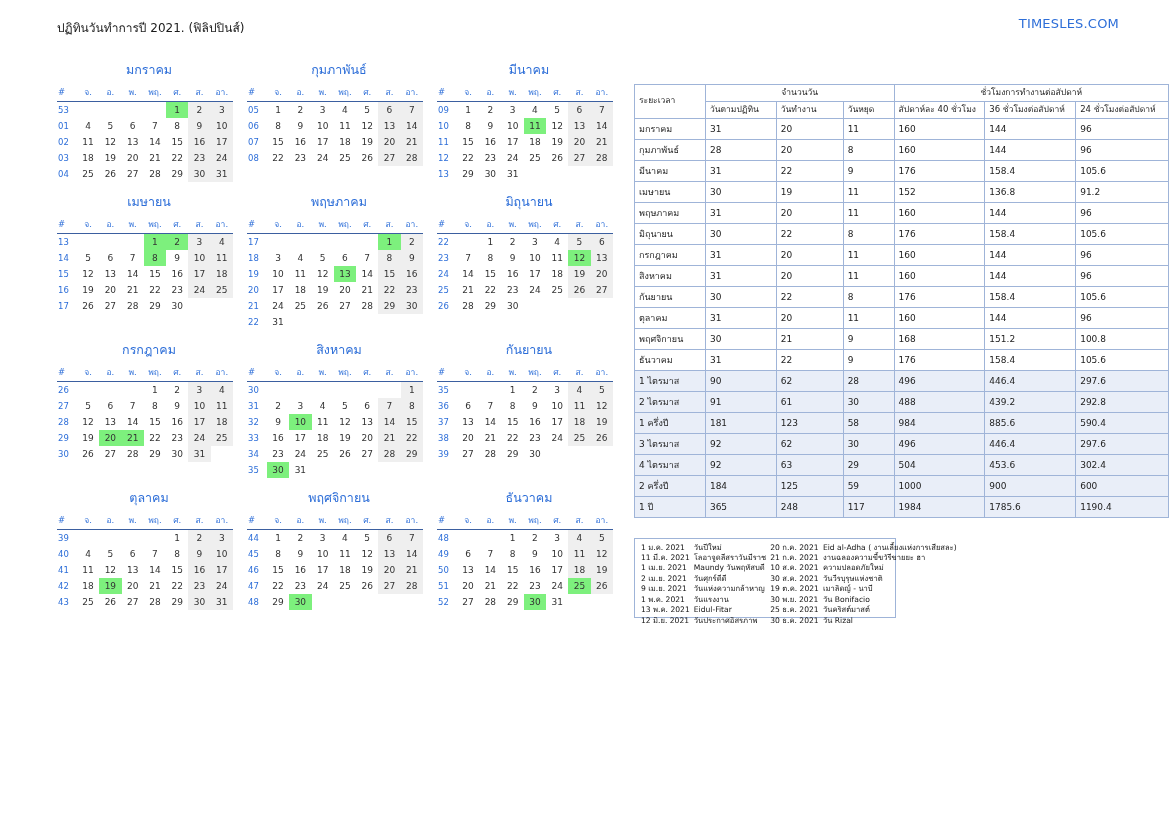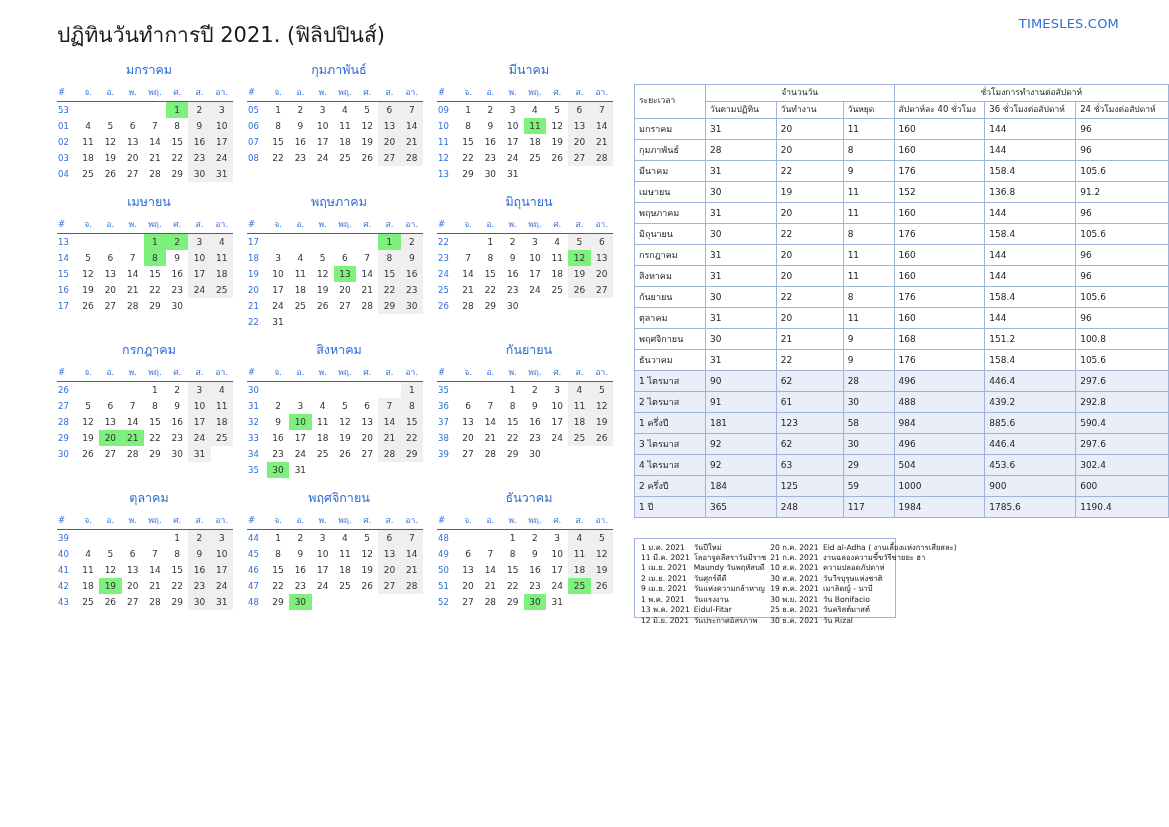--- a/index.html
+++ b/index.html
@@ -2,21 +2,21 @@
 <html><head>
 <meta charset="utf-8">
 <style>
   html,body{margin:0;padding:0;}
   body{
     width:1169px;height:827px;background:#ffffff;
     font-family:"DejaVu Sans","Liberation Sans",sans-serif;
     color:#222;overflow:hidden;position:relative;
   }
   .page-title{
-    position:absolute;left:57px;top:18px;font-size:21px;color:#1a1a1a;
+    position:absolute;left:57px;top:18px;font-size:12px;color:#1a1a1a;
     font-family:"DejaVu Sans",sans-serif;
   }
   .brand{
     position:absolute;right:50px;top:16px;font-size:13px;color:#2d6ed8;
     letter-spacing:.2px;
   }
 
   
   .cal-area{position:absolute;left:57px;top:60px;width:570px;}
   .cal-row{display:flex;}
@@ -1129,21 +1129,21 @@
         <tr>
           <td class="d">11 มี.ค. 2021</td>
           <td class="n">โลอาจูดลีสราวันมีราช</td>
           <td class="d2">21 ก.ค. 2021</td>
           <td class="">งานฉลองความขี้ขวัรีขายยะ ฮา</td>
         </tr>
         <tr>
           <td class="d">1 เม.ย. 2021</td>
           <td class="n">Maundy วันพฤหัสบดี</td>
           <td class="d2">10 ส.ค. 2021</td>
-          <td class="">ความปลอดภัปดาห่</td>
+          <td class="">ความปลอดภัยใหม่</td>
         </tr>
         <tr>
           <td class="d">2 เม.ย. 2021</td>
           <td class="n">วันศุกร์ดีดี</td>
           <td class="d2">30 ส.ค. 2021</td>
           <td class="">วันวีรบุรุษแห่งชาติ</td>
         </tr>
         <tr>
           <td class="d">9 เม.ย. 2021</td>
           <td class="n">วันแห่งความกล้าหาญ</td>

